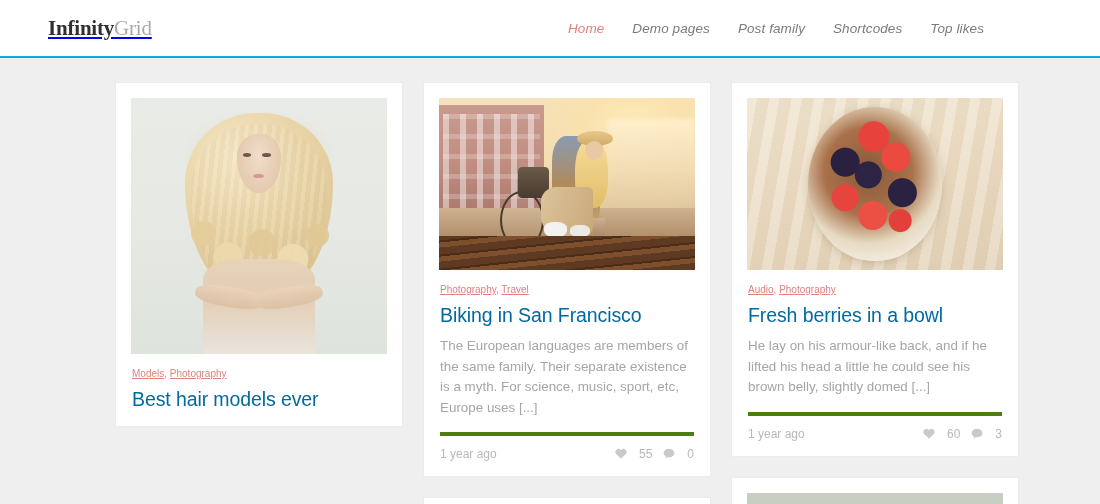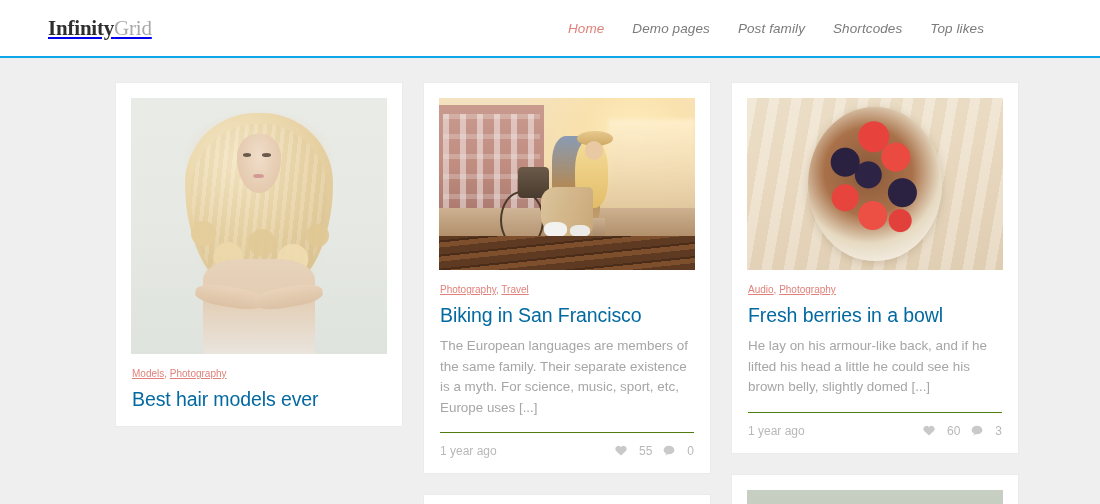--- a/index.html
+++ b/index.html
@@ -99,21 +99,21 @@
 
   .excerpt {
     margin-top: 9px;
     font-size: 13.4px;
     line-height: 1.52;
     color: #a6a6a6;
   }
 
   .meta {
     margin-top: 14px;
-    border-top: 1px solid #4d7c0f;
+    border-top: 4px solid #4d7c0f;
     padding-top: 11px;
     display: flex;
     align-items: center;
     font-size: 12px;
     color: #b8b8b8;
   }
   .meta-date { white-space: nowrap; }
   .meta-stats {
     margin-left: auto;
     display: flex;

